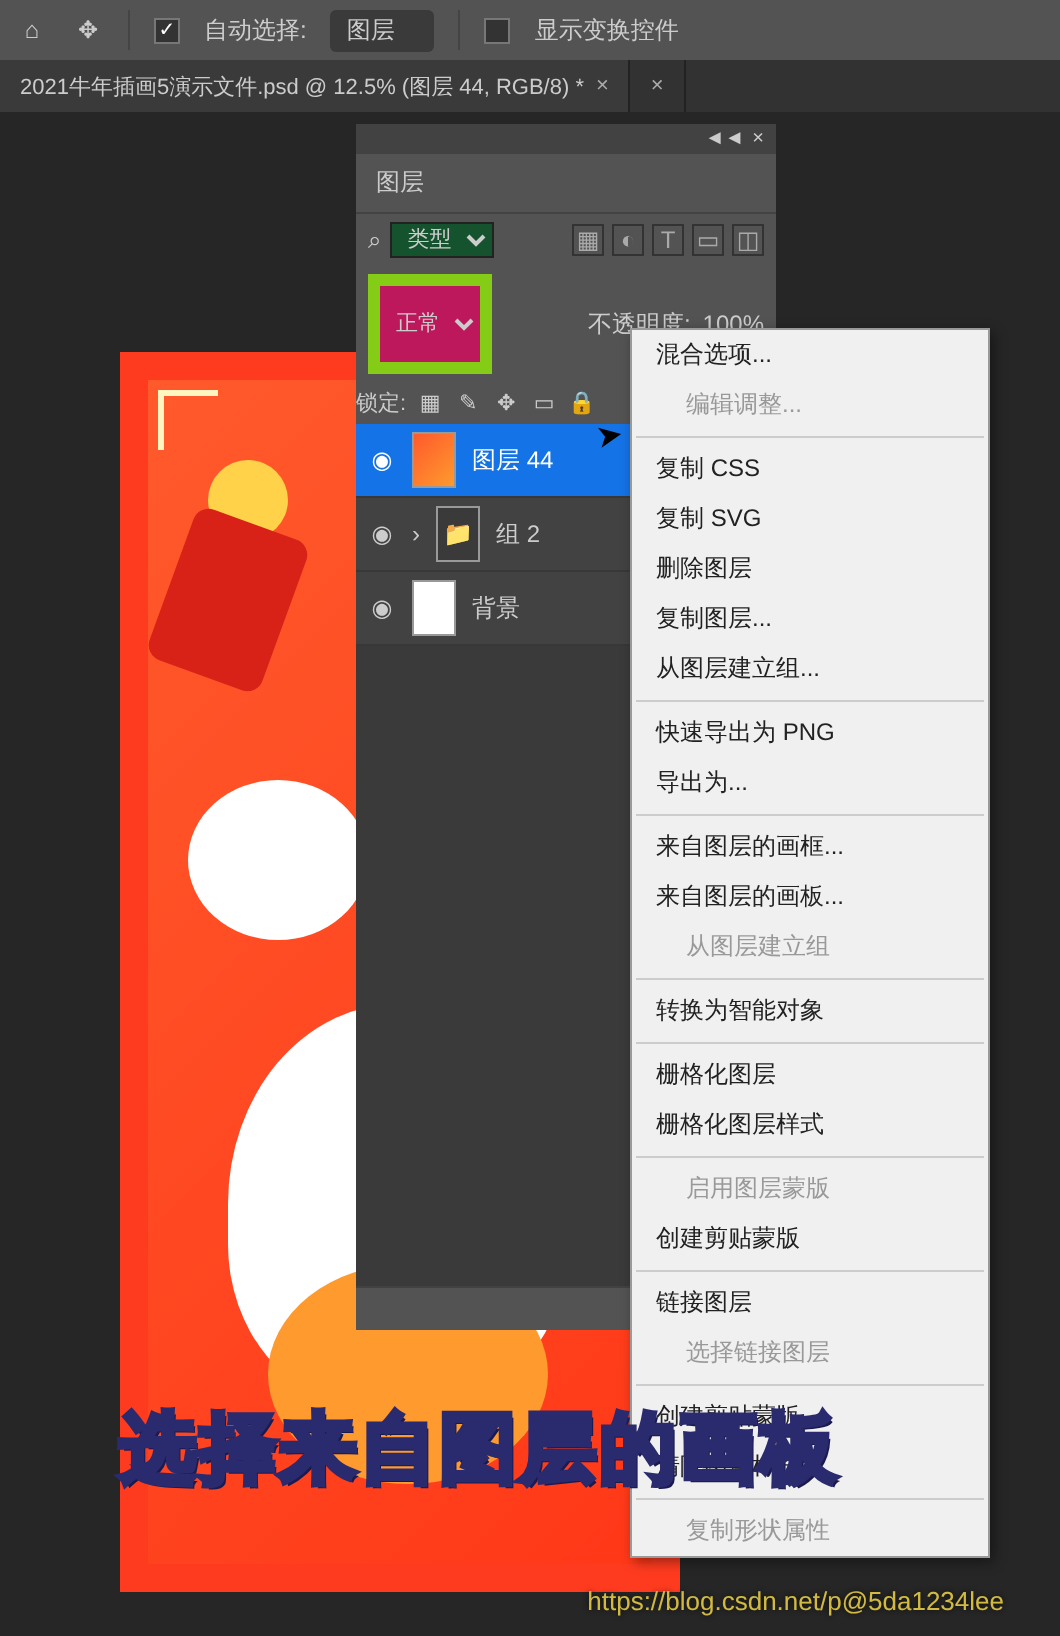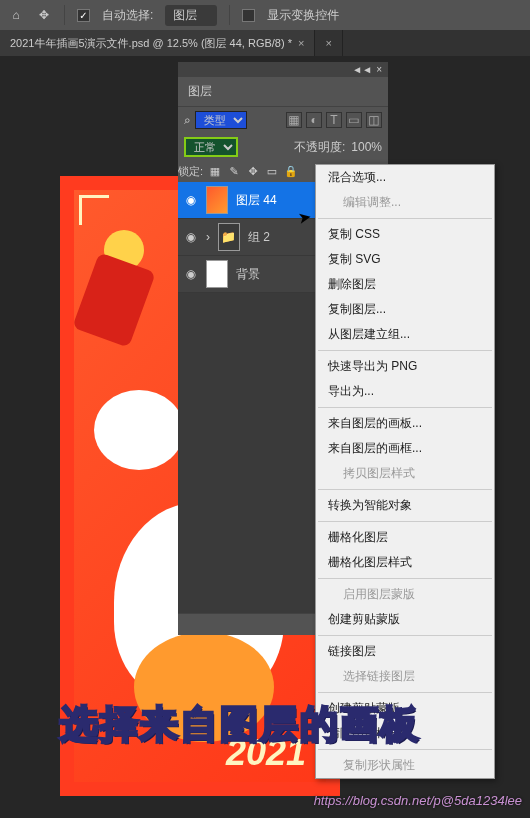--- a/index.html
+++ b/index.html
@@ -26,25 +26,25 @@
 .cat { position: absolute; bottom: 80px; left: 40px; width: 170px; height: 200px; background: #fff; border-radius: 50% 50% 40% 40%; }
 .pumpkin { position: absolute; bottom: 40px; left: 60px; width: 140px; height: 110px; background: #ff9a2e; border-radius: 50%; }
 .cow { position: absolute; top: 200px; left: 20px; width: 90px; height: 80px; background: #fff; border-radius: 50%; }
 .year { position: absolute; bottom: 8px; right: 20px; color: #fff5c0; font-size: 36px; font-weight: bold; font-style: italic; }
 
 .layers-panel { position: absolute; top: 62px; left: 178px; width: 210px; background: #535353; color: #ccc; font-size: 12px; z-index: 10; }
 .lp-head { display: flex; justify-content: space-between; padding: 2px 6px; background: #424242; font-size: 10px; }
 .lp-head .icons { display: flex; gap: 4px; }
 .lp-tab { padding: 6px 10px; background: #535353; border-bottom: 1px solid #424242; }
 .lp-search { display: flex; align-items: center; padding: 4px 6px; gap: 4px; }
-.lp-search select { background: #1d4ed8; color: #ccc; border: 1px solid #222; font-size: 11px; padding: 1px 4px; }
+.lp-search select { background: #14532d; color: #ccc; border: 1px solid #222; font-size: 11px; padding: 1px 4px; }
 .lp-search .ficons { display: flex; gap: 4px; margin-left: auto; }
 .lp-search .ficons span { width: 16px; height: 16px; display: flex; align-items: center; justify-content: center; color: #aaa; border: 1px solid #333; }
 .lp-blend { display: flex; align-items: center; padding: 4px 6px; gap: 6px; }
-.lp-blend select, .lp-blend input { background: #14532d; color: #ccc; border: 2px solid #84cc16; font-size: 11px; padding: 1px 4px; }
+.lp-blend select, .lp-blend input { background: #be185d; color: #ccc; border: 6px solid #84cc16; font-size: 11px; padding: 12px 4px; }
 .lp-lock { display: flex; align-items: center; padding: 3px 0; gap: 5px; font-size: 11px; }
 .lp-lock .licons { display: flex; gap: 5px; }
 .lp-lock .licons span { width: 14px; height: 14px; display: flex; align-items: center; justify-content: center; }
 .lp-layers { background: #424242; }
 .layer { display: flex; align-items: center; padding: 4px 6px; gap: 8px; border-bottom: 1px solid #383838; }
 .layer.sel { background: #1473e6; color: #fff; }
 .layer .eye { width: 14px; text-align: center; }
 .layer .thumb { width: 22px; height: 28px; background: linear-gradient(135deg,#ff5a2c,#ff9a2e); border: 1px solid #999; }
 .layer .thumb.folder { background: #3a3a3a; display: flex; align-items: center; justify-content: center; }
 .layer .thumb.bg { background: #fff; }
@@ -52,21 +52,21 @@
 .lp-blank { height: 320px; background: #3a3a3a; }
 
 .ctx-menu { position: absolute; top: 164px; left: 315px; width: 180px; background: #f0f0f0; border: 1px solid #999; box-shadow: 2px 2px 6px rgba(0,0,0,0.4); font-size: 12px; color: #222; z-index: 20; }
 .ctx-item { padding: 4px 12px; white-space: nowrap; }
 .ctx-item.disabled { color: #999; padding-left: 27px; }
 .ctx-sep { height: 1px; background: #ccc; margin: 3px 2px; }
 .ctx-item.highlight { position: relative; }
 .redbox { position: absolute; border: 3px solid #ff0000; pointer-events: none; }
 
 .caption { position: absolute; bottom: 68px; left: 60px; font-size: 38px; font-weight: bold; color: #ffb92e; -webkit-text-stroke: 3px #2a2a6e; text-shadow: 2px 2px 0 #1a1a4e; z-index: 30; letter-spacing: 2px; }
-.watermark { position: absolute; bottom: 10px; right: 8px; color: #f0abfc; font-size: 13px; z-index: 30; text-shadow: 0 0 3px #000; opacity: 0.8; font-style: italic; }
+.watermark { position: absolute; bottom: 10px; right: 28px; color: #fde047; font-size: 13px; z-index: 30; text-shadow: 0 0 3px #000; opacity: 0.8; }
 
 .cursor { position: absolute; top: 208px; left: 298px; z-index: 25; font-size: 16px; color: #000; transform: rotate(-10deg); }
 </style>
 </head>
 <body>
 
 <div class="toolbar">
   <span class="icon">⌂</span>
   <span class="icon">✥</span>
   <span class="sep"></span>
@@ -92,21 +92,20 @@
   <div class="artwork">
     <div class="artwork-inner">
       <div class="corner tl"></div>
         <div class="corner tr"></div>
       <div class="blob" style="top:40px;left:30px;width:40px;height:40px;background:#ffd24a"></div>
       <div class="blob" style="top:140px;left:120px;width:30px;height:30px;background:#ffd24a"></div>
       <div class="blob" style="top:70px;left:10px;width:60px;height:80px;background:#d82218;border-radius:8px;transform:rotate(20deg)"></div>
       <div class="cow"></div>
       <div class="cat"></div>
       <div class="pumpkin"></div>
-      <div class="year">2021</div>
     </div>
   </div>
 </div>
 
 <div class="layers-panel">
   <div class="lp-head">
     <span></span>
     <span class="icons">
         <span>◄◄</span>
         <span>×</span>
@@ -172,23 +171,23 @@
     <div class="ctx-sep"></div>
     <div class="ctx-item">复制 CSS</div>
     <div class="ctx-item">复制 SVG</div>
     <div class="ctx-item">删除图层</div>
     <div class="ctx-item">复制图层...</div>
     <div class="ctx-item">从图层建立组...</div>
     <div class="ctx-sep"></div>
     <div class="ctx-item">快速导出为 PNG</div>
     <div class="ctx-item">导出为...</div>
     <div class="ctx-sep"></div>
+    <div class="ctx-item">来自图层的画框...</div>
     <div class="ctx-item highlight">来自图层的画板...</div>
-    <div class="ctx-item">来自图层的画框...</div>
-    <div class="ctx-item disabled">拷贝图层样式</div>
+    <div class="ctx-item disabled">从图层建立组</div>
     <div class="ctx-sep"></div>
     <div class="ctx-item">转换为智能对象</div>
     <div class="ctx-sep"></div>
     <div class="ctx-item">栅格化图层</div>
     <div class="ctx-item">栅格化图层样式</div>
     <div class="ctx-sep"></div>
     <div class="ctx-item disabled">启用图层蒙版</div>
     <div class="ctx-item">创建剪贴蒙版</div>
     <div class="ctx-sep"></div>
     <div class="ctx-item">链接图层</div>

